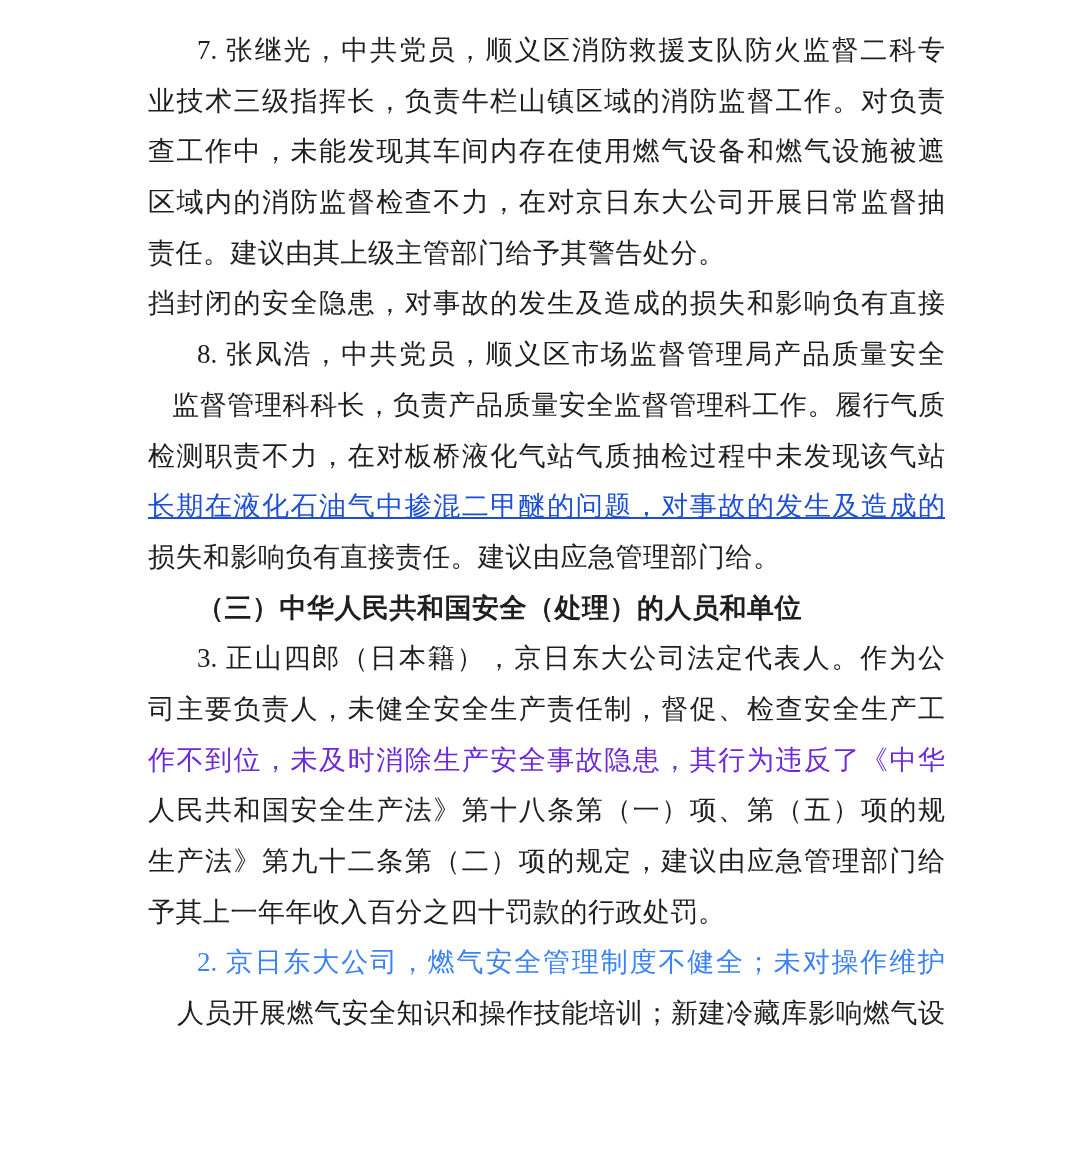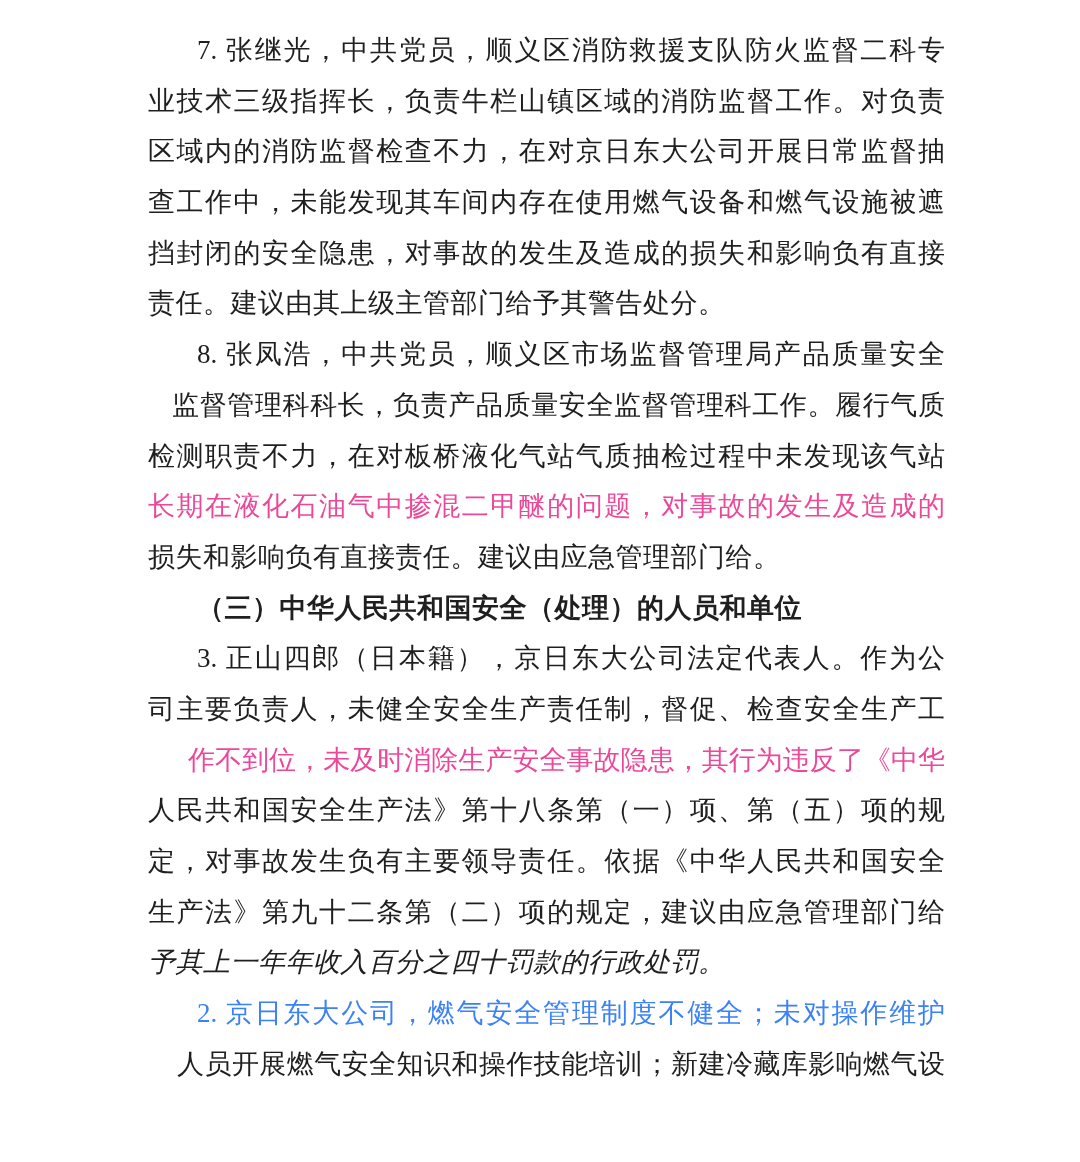--- a/index.html
+++ b/index.html
@@ -43,33 +43,32 @@
     font-weight: 700;
   }
 </style>
 </head>
 <body>
 
 <div class="page" style="background: rgb(255, 255, 255);">
   <div class="text-block">
       <div class="line indent justify" style="color: rgb(31, 31, 31);">7. 张继光，中共党员，顺义区消防救援支队防火监督二科专</div>
       <div class="line justify" style="color: rgb(31, 31, 31);">业技术三级指挥长，负责牛栏山镇区域的消防监督工作。对负责</div>
+      <div class="line justify" style="color: rgb(31, 31, 31);">查工作中，未能发现其车间内存在使用燃气设备和燃气设施被遮</div>
       <div class="line justify" style="color: rgb(31, 31, 31);">区域内的消防监督检查不力，在对京日东大公司开展日常监督抽</div>
-      <div class="line justify" style="color: rgb(31, 31, 31);">查工作中，未能发现其车间内存在使用燃气设备和燃气设施被遮</div>
+      <div class="line" style="color: rgb(31, 31, 31);">责任。建议由其上级主管部门给予其警告处分。</div>
       <div class="line justify" style="color: rgb(31, 31, 31);">挡封闭的安全隐患，对事故的发生及造成的损失和影响负有直接</div>
-      <div class="line" style="color: rgb(31, 31, 31);">责任。建议由其上级主管部门给予其警告处分。</div>
       <div class="line indent justify" style="color: rgb(31, 31, 31);">8. 张凤浩，中共党员，顺义区市场监督管理局产品质量安全</div>
       <div class="line justify" style="color: rgb(31, 31, 31); margin-left: 24px;">监督管理科科长，负责产品质量安全监督管理科工作。履行气质</div>
       <div class="line justify" style="color: rgb(31, 31, 31);">检测职责不力，在对板桥液化气站气质抽检过程中未发现该气站</div>
-      <div class="line justify" style="color: #ec4899;">长期在液化石油气中掺混二甲醚的问题，对事故的发生及造成的</div>
+      <div class="line justify" style="color: #1d4ed8; text-decoration: underline;">长期在液化石油气中掺混二甲醚的问题，对事故的发生及造成的</div>
       <div class="line" style="color: rgb(31, 31, 31);">损失和影响负有直接责任。建议由应急管理部门给。</div>
       <div class="line indent bold" style="color: rgb(31, 31, 31);">（三）中华人民共和国安全（处理）的人员和单位</div>
       <div class="line indent justify" style="color: rgb(31, 31, 31);">3. 正山四郎（日本籍），京日东大公司法定代表人。作为公</div>
       <div class="line justify" style="color: rgb(31, 31, 31);">司主要负责人，未健全安全生产责任制，督促、检查安全生产工</div>
-      <div class="line justify" style="color: #ec4899; margin-left: 40px;">作不到位，未及时消除生产安全事故隐患，其行为违反了《中华</div>
+      <div class="line justify" style="color: #6d28d9;">作不到位，未及时消除生产安全事故隐患，其行为违反了《中华</div>
       <div class="line justify" style="color: rgb(31, 31, 31);">人民共和国安全生产法》第十八条第（一）项、第（五）项的规</div>
-      <div class="line justify" style="color: rgb(31, 31, 31);">定，对事故发生负有主要领导责任。依据《中华人民共和国安全</div>
       <div class="line justify" style="color: rgb(31, 31, 31);">生产法》第九十二条第（二）项的规定，建议由应急管理部门给</div>
-      <div class="line" style="color: rgb(31, 31, 31); font-style: italic;">予其上一年年收入百分之四十罚款的行政处罚。</div>
+      <div class="line" style="color: rgb(31, 31, 31);">予其上一年年收入百分之四十罚款的行政处罚。</div>
       <div class="line indent justify" style="color: #3b82f6;">2. 京日东大公司，燃气安全管理制度不健全；未对操作维护</div>
       <div class="line justify" style="color: rgb(31, 31, 31); margin-left: 29px;">人员开展燃气安全知识和操作技能培训；新建冷藏库影响燃气设</div>
     </div>
 </div>
 
 </body></html>

